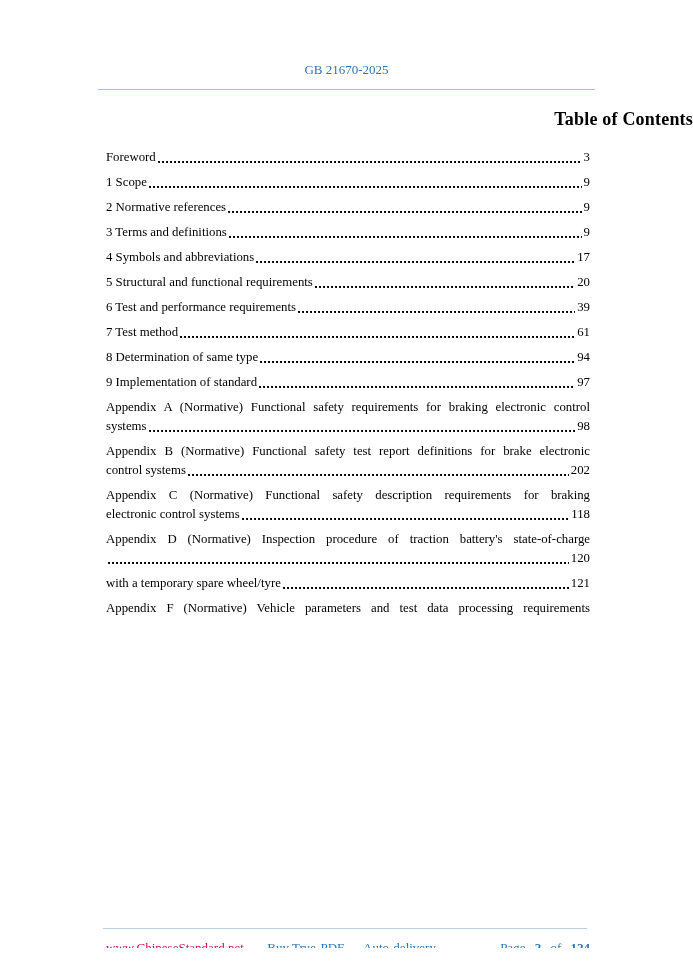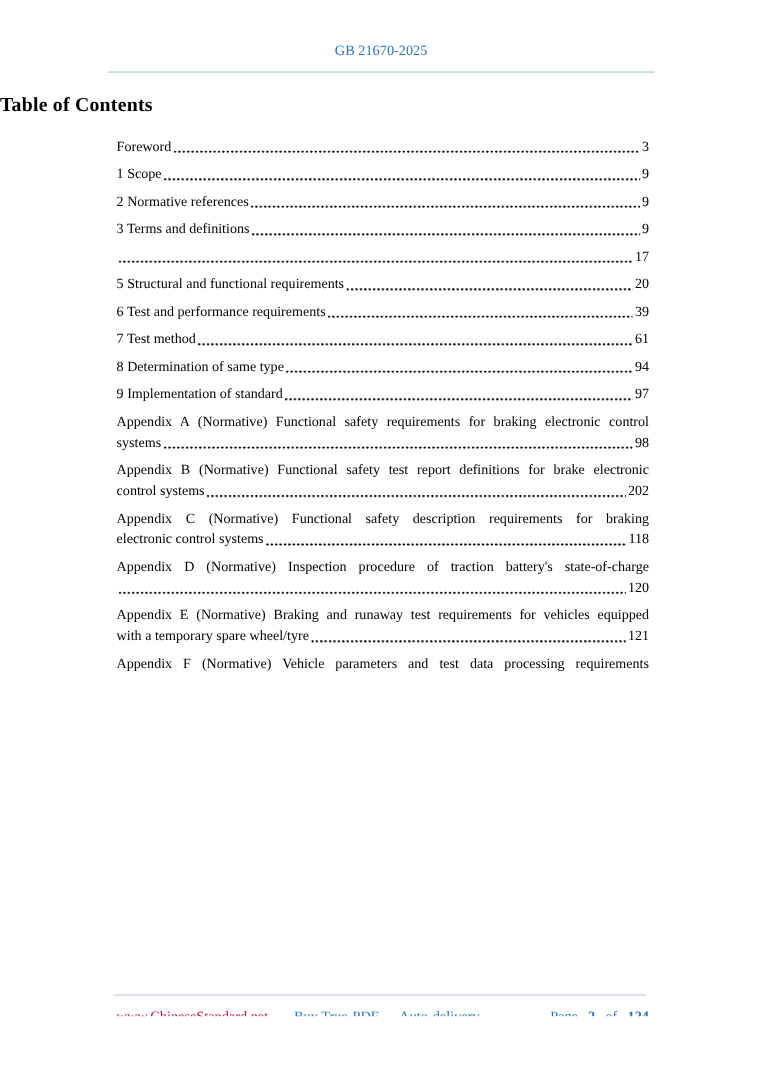--- a/index.html
+++ b/index.html
@@ -4,41 +4,42 @@
 <style>
   html, body { margin: 0; padding: 0; background: #ffffff; }
   .page {
     position: relative;
     width: 693px;
     height: 924px;
     background: #ffffff;
     font-family: "Liberation Serif", "DejaVu Serif", serif;
     color: #000000;
     overflow: hidden;
+    margin-top: 24px;
   }
 
   
   .doc-header {
     position: absolute;
     top: 38px; left: 0; width: 100%;
     text-align: center;
     font-size: 13px;
     color: #2E74B5;
   }
   .header-rule {
     position: absolute;
     top: 65px; left: 98px; width: 497px; height: 1px;
     background: #A6C3D1;
   }
 
   
   .doc-title {
     position: absolute;
     top: 85px; left: 0; width: 100%;
-    text-align: left;
+    text-align: right;
     font-size: 18px;
     font-weight: bold;
     letter-spacing: 0.2px;
   }
 
   
   .toc-list {
     position: absolute;
     top: 124px; left: 106px; width: 484px;
     font-size: 12.8px;
@@ -135,20 +136,21 @@
       <div class="toc-line">
         <span class="toc-text">3 Terms and definitions</span>
         <span class="leader"></span>
         <span class="toc-page">9</span>
       </div>
     </div>
 
     <div class="toc-entry">
 
       <div class="toc-line">
+        <span class="toc-text">4 Symbols and abbreviations</span>
         <span class="leader"></span>
         <span class="toc-page">17</span>
       </div>
     </div>
 
     <div class="toc-entry">
 
       <div class="toc-line">
         <span class="toc-text">5 Structural and functional requirements</span>
         <span class="leader"></span>
@@ -222,21 +224,20 @@
     <div class="toc-entry">
       <div class="toc-pre">Appendix D (Normative) Inspection procedure of traction battery's state-of-charge</div>
       <div class="toc-line">
         <span class="toc-text"></span>
         <span class="leader"></span>
         <span class="toc-page">120</span>
       </div>
     </div>
 
     <div class="toc-entry">
-      <div class="toc-pre">Appendix E (Normative) Braking and runaway test requirements for vehicles equipped</div>
       <div class="toc-line">
         <span class="toc-text">with a temporary spare wheel/tyre</span>
         <span class="leader"></span>
         <span class="toc-page">121</span>
       </div>
     </div>
 
     <div class="toc-entry">
       <div class="toc-pre">Appendix F (Normative) Vehicle parameters and test data processing requirements</div>
     </div>

